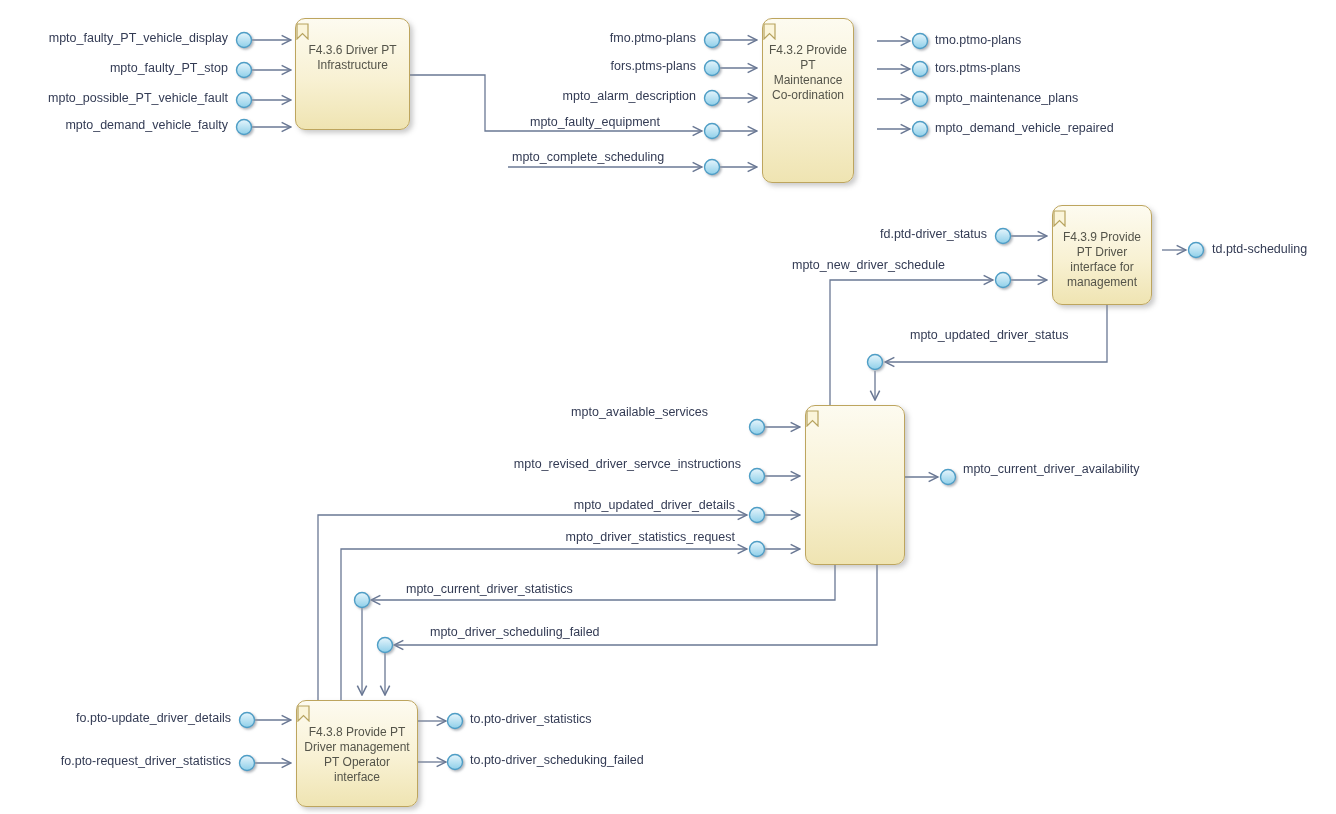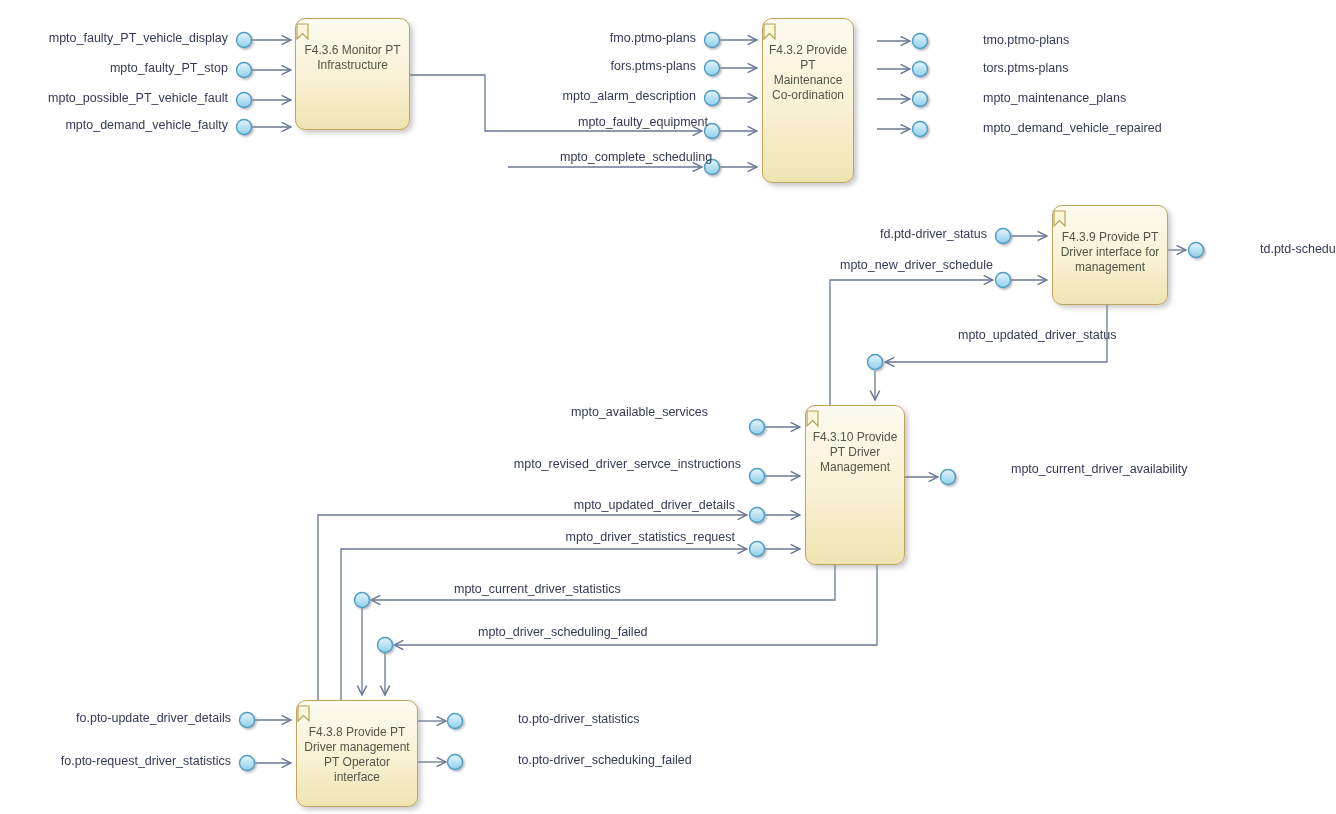--- a/index.html
+++ b/index.html
@@ -22,21 +22,20 @@
     font-size:12px;
     line-height:1.25;
     color:#54544a;
   }
   .bookmark{position:absolute;right:16px;top:4px;}
   .lbl{
     position:absolute;
     white-space:nowrap;
     font-size:12.5px;
     color:#333b54;
-    margin-left:48px;
   }
   .lbl.r{text-align:right;}
   .conn{fill:none;stroke:#6a7894;stroke-width:1.3;}
   .port{fill:url(#portg);stroke:#4e9ec6;stroke-width:1.4;}
 </style>
 </head>
 <body>
 
 <div id="canvas">
 
@@ -129,42 +128,41 @@
       <circle class="port" cx="247" cy="763" r="7.5"></circle>
       <circle class="port" cx="455" cy="721" r="7.5"></circle>
       <circle class="port" cx="455" cy="762" r="7.5"></circle>
     </g>
   </svg>
 
   <div class="block" style="left:295px;top:18px;width:115px;height:112px">
     <svg class="bookmark" width="13" height="17">
         <path d="M1,1 H12 V16 L6.5,10.5 L1,16 Z" fill="#fbf5da" stroke="#b7a35f" stroke-width="1.2"></path>
       </svg>
-    <div class="block-title">F4.3.6 Monitor PT Infrastructure</div>
+    <div class="block-title">F4.3.6 Driver PT Infrastructure</div>
   </div>
 
   <div class="block" style="left:762px;top:18px;width:92px;height:165px">
     <svg class="bookmark" width="13" height="17">
         <path d="M1,1 H12 V16 L6.5,10.5 L1,16 Z" fill="#fbf5da" stroke="#b7a35f" stroke-width="1.2"></path>
       </svg>
     <div class="block-title">F4.3.2 Provide PT Maintenance Co-ordination</div>
   </div>
 
-  <div class="block" style="left:1052px;top:205px;width:116px;height:100px">
+  <div class="block" style="left:1052px;top:205px;width:100px;height:100px">
     <svg class="bookmark" width="13" height="17">
         <path d="M1,1 H12 V16 L6.5,10.5 L1,16 Z" fill="#fbf5da" stroke="#b7a35f" stroke-width="1.2"></path>
       </svg>
     <div class="block-title">F4.3.9 Provide PT Driver interface for management</div>
   </div>
 
   <div class="block" style="left:805px;top:405px;width:100px;height:160px">
     <svg class="bookmark" width="13" height="17">
         <path d="M1,1 H12 V16 L6.5,10.5 L1,16 Z" fill="#fbf5da" stroke="#b7a35f" stroke-width="1.2"></path>
       </svg>
-    <div class="block-title">F4.3.10 Provide PT Driver Management</div>
   </div>
 
   <div class="block" style="left:296px;top:700px;width:122px;height:107px">
     <svg class="bookmark" width="13" height="17">
         <path d="M1,1 H12 V16 L6.5,10.5 L1,16 Z" fill="#fbf5da" stroke="#b7a35f" stroke-width="1.2"></path>
       </svg>
     <div class="block-title">F4.3.8 Provide PT Driver management PT Operator interface</div>
   </div>
 
   <div class="lbl r" style="right:1108px;top:31px">mpto_faulty_PT_vehicle_display</div>

